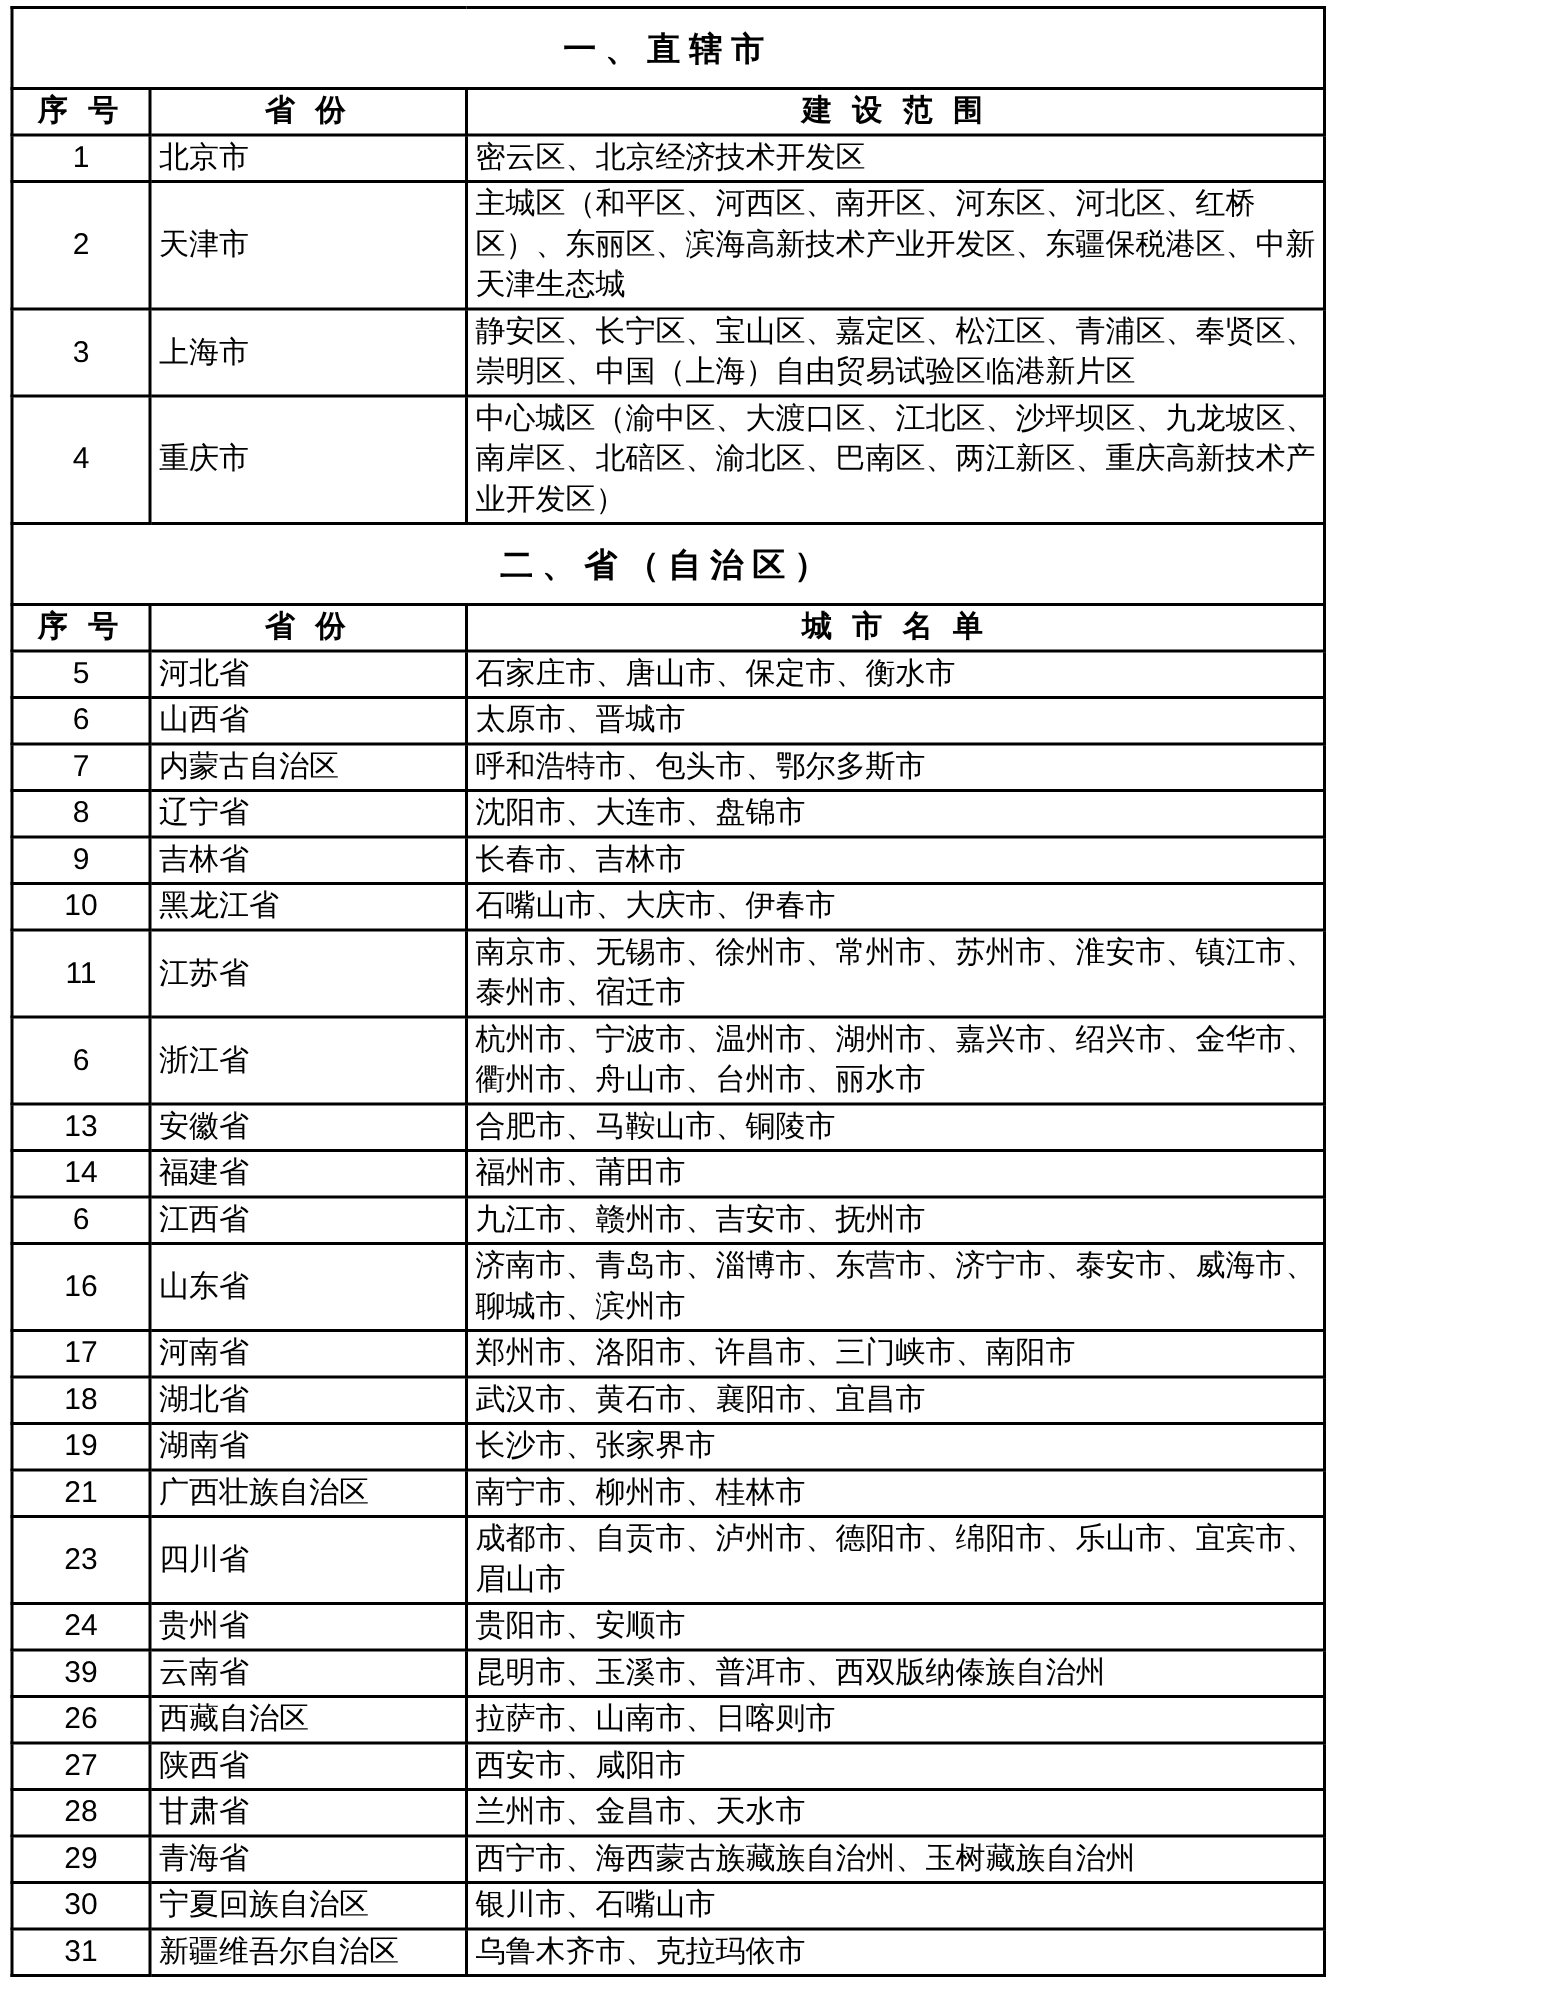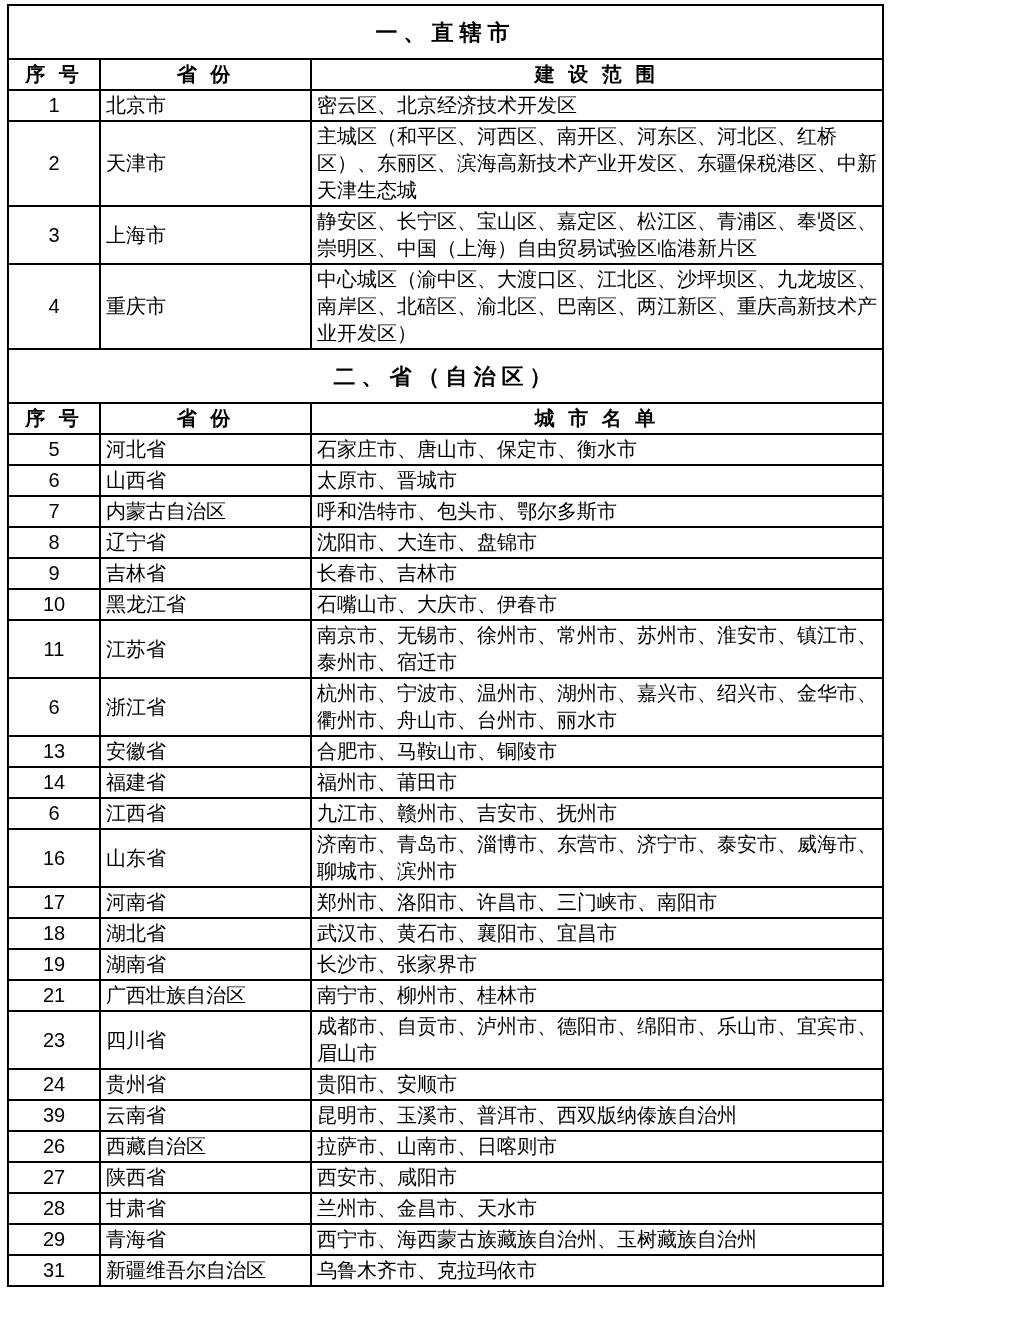--- a/index.html
+++ b/index.html
@@ -236,20 +236,25 @@
     <td class="col-prov">甘肃省</td>
     <td class="col-detail">兰州市、金昌市、天水市</td>
   </tr>
 
   <tr class="data-row">
     <td class="col-no">29</td>
     <td class="col-prov">青海省</td>
     <td class="col-detail">西宁市、海西蒙古族藏族自治州、玉树藏族自治州</td>
   </tr>
 
+  <tr class="data-row">
+    <td class="col-no">30</td>
+    <td class="col-prov">宁夏回族自治区</td>
+    <td class="col-detail">银川市、石嘴山市</td>
+  </tr>
 
   <tr class="data-row">
     <td class="col-no">31</td>
     <td class="col-prov">新疆维吾尔自治区</td>
     <td class="col-detail">乌鲁木齐市、克拉玛依市</td>
   </tr>
 </tbody>
   </table>
 </div>
 

